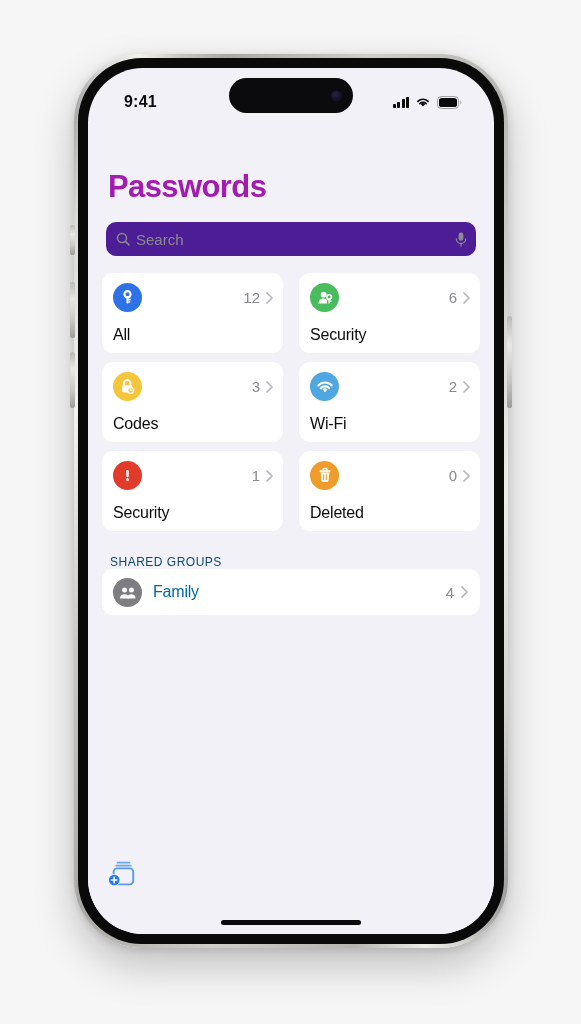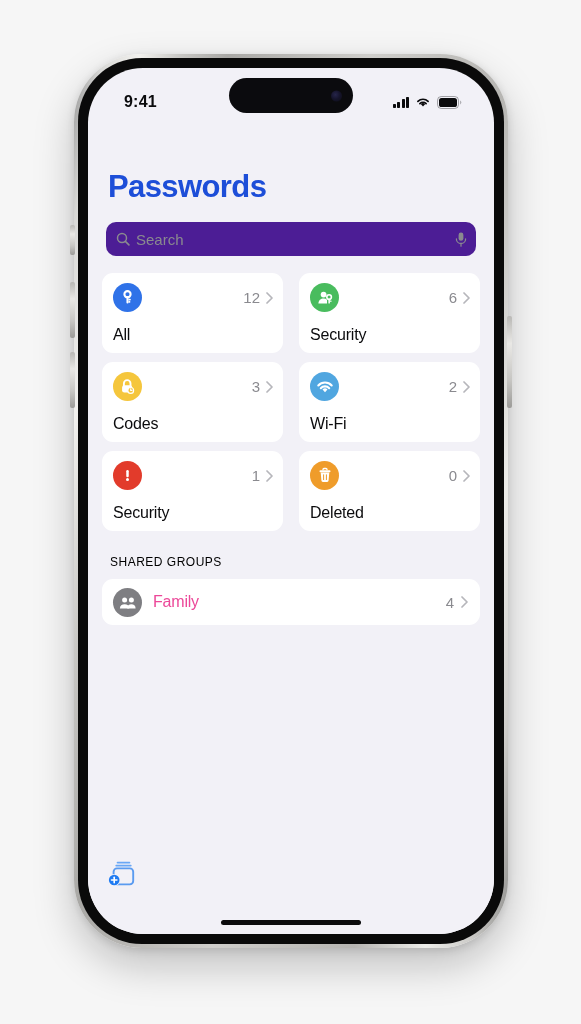--- a/index.html
+++ b/index.html
@@ -136,21 +136,21 @@
     position: absolute;
     left: 0; top: 54px;
     width: 406px;
     height: 812px;
     background: #f2f1f7;
   }
 
   .page-title {
     font-size: 31px;
     font-weight: bold;
-    color: #1d4ed8;
+    color: #a21caf;
     letter-spacing: -0.6px;
     padding: 47px 4px 0 20px;
   }
 
   
   .search-bar {
     margin: 17px 18px 0 18px;
     height: 34px;
     background: #4c1d95;
     border-radius: 10px;
@@ -218,23 +218,23 @@
 
   .cat-label {
     font-size: 16px;
     color: #0b0b0d;
     letter-spacing: -0.2px;
   }
 
   
   .section-header {
     font-size: 12px;
-    color: #000000;
+    color: #0c4a6e;
     letter-spacing: 0.5px;
-    padding: 24px 0 10px 22px;
+    padding: 24px 0 0 22px;
   }
 
   .group-list {
     margin: 0 14px;
     background: #ffffff;
     border-radius: 11px;
     overflow: hidden;
   }
 
   .group-row {
@@ -251,21 +251,21 @@
     background: #7e7e82;
     display: flex;
     align-items: center;
     justify-content: center;
     flex: 0 0 auto;
   }
 
   .group-name {
     flex: 1 1 auto;
     font-size: 16px;
-    color: #ec4899;
+    color: #0369a1;
     letter-spacing: -0.2px;
   }
 
   .group-meta {
     display: flex;
     align-items: center;
     gap: 7px;
   }
   .group-count {
     font-size: 15px;

